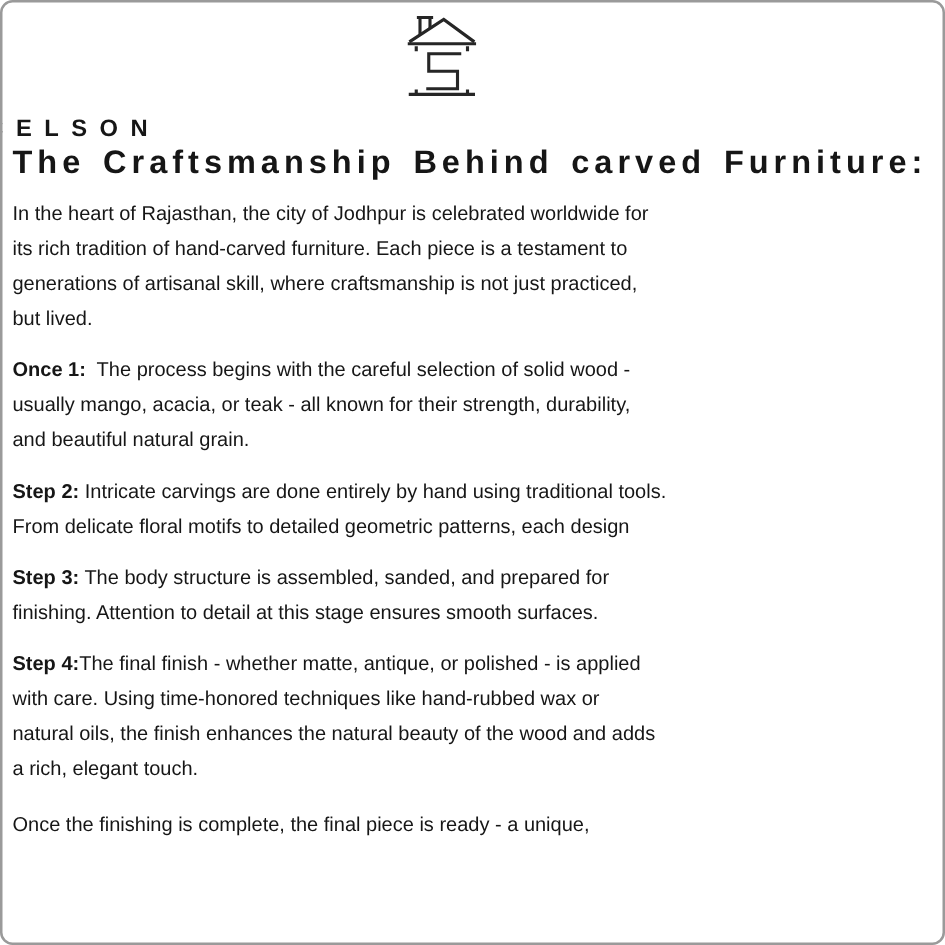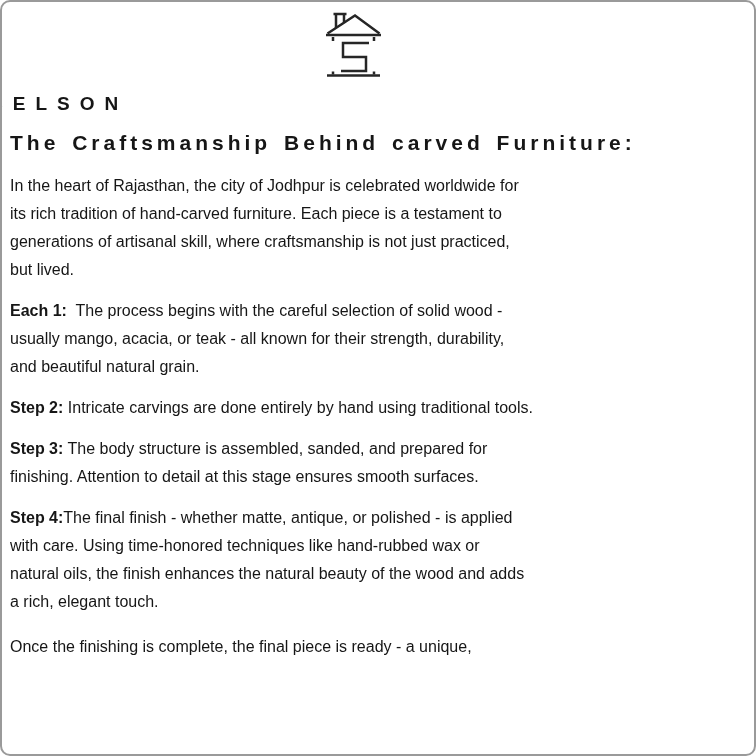--- a/index.html
+++ b/index.html
@@ -28,26 +28,25 @@
     font-size: 19px;
     font-weight: 700;
     letter-spacing: 10px;
     line-height: 23px;
     margin-top: 15px;
     position: relative;
     left: -21px;
     white-space: pre;
   }
   .heading {
-    font-size: 21px;
+    font-size: 26px;
     font-weight: 700;
     letter-spacing: 4px;
     word-spacing: 3px;
     line-height: 28px;
-    margin-top: 14px;
     white-space: pre;
   }
   .para {
     font-size: 16px;
     line-height: 28px;
     margin: 13px 0 0;
   }
   .para.first { margin-top: 15px; }
   .para.closing { margin-top: 17px; }
   .line { display: block; white-space: pre; }
@@ -80,27 +79,28 @@
     <div class="heading">The Craftsmanship Behind carved Furniture:</div>
 
     <p class="para first">
       <span class="line">In the heart of Rajasthan, the city of Jodhpur is celebrated worldwide for</span>
       <span class="line">its rich tradition of hand-carved furniture. Each piece is a testament to</span>
       <span class="line">generations of artisanal skill, where craftsmanship is not just practiced,</span>
       <span class="line">but lived.</span>
     </p>
 
     <p class="para">
-      <span class="line"><b class="step-label">Each 1:</b><span>  The process begins with the careful selection of solid wood -</span></span>
+      <span class="line"><b class="step-label">Once 1:</b><span>  The process begins with the careful selection of solid wood -</span></span>
       <span class="line">usually mango, acacia, or teak - all known for their strength, durability,</span>
       <span class="line">and beautiful natural grain.</span>
     </p>
 
     <p class="para">
       <span class="line"><b class="step-label">Step 2:</b><span> Intricate carvings are done entirely by hand using traditional tools.</span></span>
+      <span class="line">From delicate floral motifs to detailed geometric patterns, each design</span>
     </p>
 
     <p class="para">
       <span class="line"><b class="step-label">Step 3:</b><span> The body structure is assembled, sanded, and prepared for</span></span>
       <span class="line">finishing. Attention to detail at this stage ensures smooth surfaces.</span>
     </p>
 
     <p class="para">
       <span class="line"><b class="step-label">Step 4:</b><span>The final finish - whether matte, antique, or polished - is applied</span></span>
       <span class="line">with care. Using time-honored techniques like hand-rubbed wax or</span>

